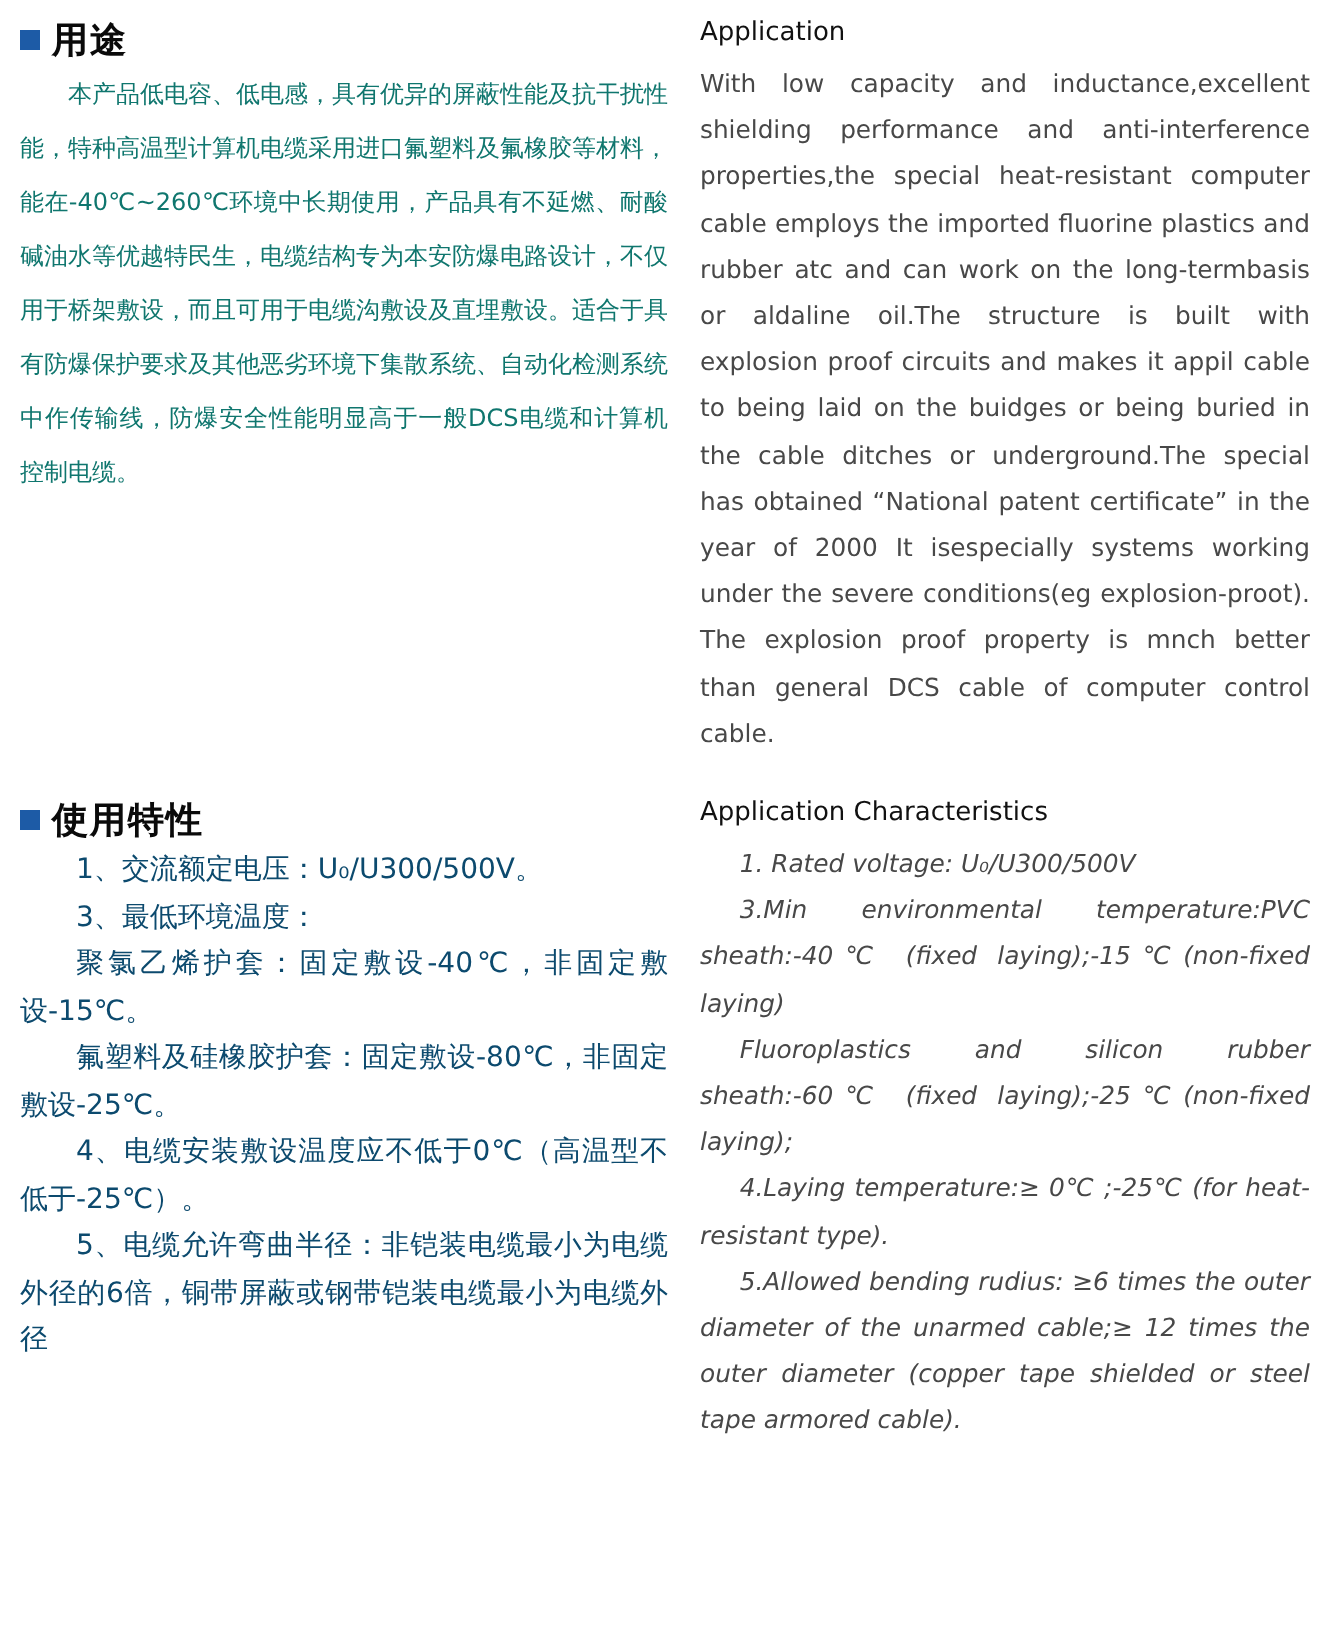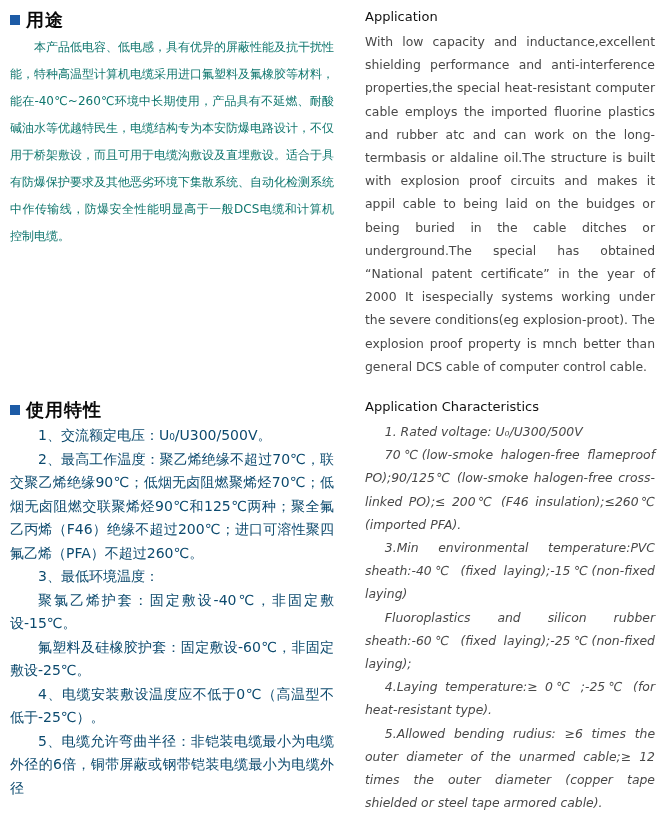--- a/index.html
+++ b/index.html
@@ -10,21 +10,21 @@
     -webkit-font-smoothing:antialiased;
   }
   .page{padding:6px 10px 0 10px;}
 
   
   .sec-head{display:flex;align-items:center;margin:2px 0 2px 0;}
   .bullet{width:10px;height:10px;background:#1d5ba6;display:inline-block;flex:0 0 auto;margin-right:6px;}
   .sec-head .cn{font-size:18px;font-weight:bold;color:#0a0a0a;letter-spacing:1px;}
 
   
-  .two-col{display:grid;grid-template-columns:324px 1fr;column-gap:31px;}
+  .two-col{display:grid;grid-template-columns:324px 1fr;column-gap:16px;}
 
   .cn-body{font-size:12px;line-height:27px;text-align:justify;text-indent:2em;margin:2px 0 0 0;color:#0f766e;}
   .en-head{font-size:13px;font-weight:normal;color:#111;margin:3px 0 6px 0;}
   .en-body{font-size:12.4px;line-height:23.2px;text-align:justify;margin:0;color:#484848;}
 
   .cn-item{font-size:14px;line-height:23.5px;text-align:justify;text-indent:2em;margin:0;color:#0c4a6e;}
   .en-item{font-size:12.4px;line-height:23.2px;text-align:justify;text-indent:1.6em;margin:0;color:#484848;font-style:italic;}
 
   .row2{margin-top:18px;}
 </style>
@@ -50,41 +50,39 @@
   <div class="two-col row2">
     <div>
       <div class="sec-head">
         <span class="bullet"></span>
         <span class="cn">使用特性</span>
       </div>
       <div>
 
           <p class="cn-item">1、交流额定电压：U₀/U300/500V。</p>
 
-          <p class="cn-item">2、最高工作温度：聚乙烯绝缘不超过70℃，联交聚乙烯绝缘90℃；低烟无卤阻燃聚烯烃70℃；低烟无卤阻燃交联聚烯烃90℃和125℃两种；聚全氟乙丙烯（F46）绝缘不超过200℃；进口可溶性聚四氟乙烯（PFA）不超过260℃。</p>
 
           <p class="cn-item">3、最低环境温度：</p>
 
           <p class="cn-item">聚氯乙烯护套：固定敷设-40℃，非固定敷设-15℃。</p>
 
-          <p class="cn-item">氟塑料及硅橡胶护套：固定敷设-60℃，非固定敷设-25℃。</p>
+          <p class="cn-item">氟塑料及硅橡胶护套：固定敷设-80℃，非固定敷设-25℃。</p>
 
           <p class="cn-item">4、电缆安装敷设温度应不低于0℃（高温型不低于-25℃）。</p>
 
           <p class="cn-item">5、电缆允许弯曲半径：非铠装电缆最小为电缆外径的6倍，铜带屏蔽或钢带铠装电缆最小为电缆外径</p>
         </div>
     </div>
     <div>
       <div class="en-head">Application Characteristics</div>
       <div>
 
           <p class="en-item">1.  Rated voltage: U₀/U300/500V</p>
 
 
-          <p class="en-item">70℃(low-smoke halogen-free flameproof PO);90/125℃ (low-smoke halogen-free cross-linked PO);≤ 200℃ (F46 insulation);≤260℃(imported PFA).</p>
 
           <p class="en-item">3.Min environmental temperature:PVC sheath:-40℃ (fixed laying);-15℃(non-fixed laying)</p>
 
           <p class="en-item">Fluoroplastics and silicon rubber sheath:-60℃ (fixed laying);-25℃(non-fixed laying);</p>
 
           <p class="en-item">4.Laying temperature:≥ 0℃ ;-25℃ (for heat-resistant type).</p>
 
           <p class="en-item">5.Allowed bending rudius: ≥6 times the outer diameter of the unarmed cable;≥ 12 times the outer diameter (copper tape  shielded or steel tape armored cable).</p>
         </div>
     </div>

